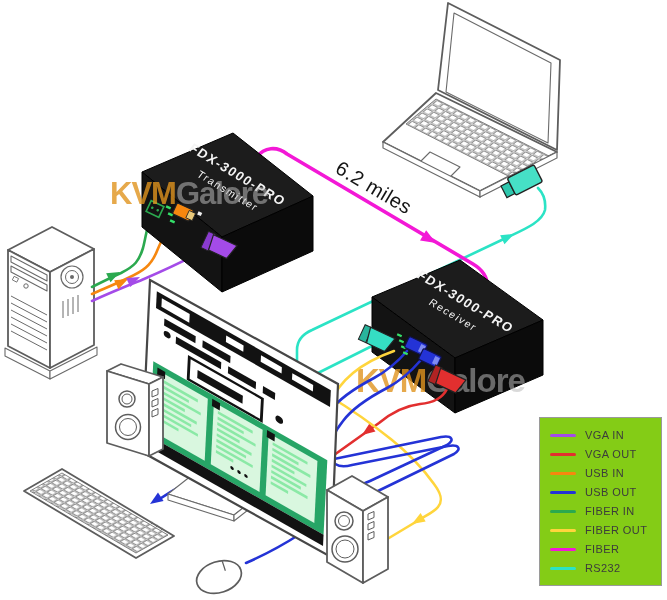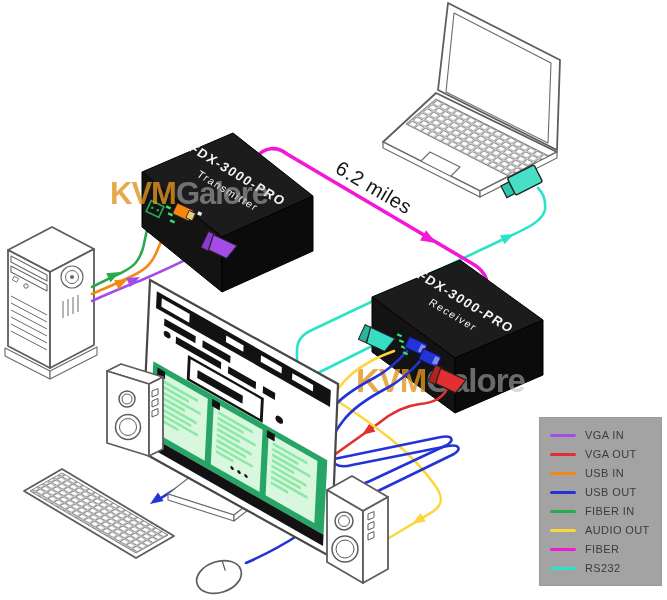--- a/index.html
+++ b/index.html
@@ -1,20 +1,20 @@
 <!DOCTYPE html>
 <html><head>
 <meta charset="utf-8">
 <style>
   html,body{margin:0;padding:0;background:#fff;}
   .stage{position:relative;width:667px;height:600px;background:#fff;overflow:hidden;
          font-family:"Liberation Sans",sans-serif;}
   .stage svg{position:absolute;left:0;top:0;}
   .legend{position:absolute;left:539px;top:417px;width:123px;height:169px;
-          border:1.5px solid #9a9a9a;background:#a3a3a3;box-sizing:border-box;
+          border:1.5px solid #9a9a9a;background:#84cc16;box-sizing:border-box;
           display:flex;flex-direction:column;justify-content:space-evenly;padding:4px 0 4px 10px;}
   .lrow{display:flex;align-items:center;gap:9px;}
   .sw{display:inline-block;width:26px;height:3px;border-radius:2px;flex:0 0 auto;}
   .lb{font-size:11px;color:#3c3c3c;letter-spacing:.4px;}
   .cable{fill:none;stroke-linecap:round;stroke-linejoin:round;}
   .dev{fill:#ffffff;stroke:#5d5d5d;stroke-width:1.8;stroke-linejoin:round;}
   .devthin{fill:#ffffff;stroke:#6a6a6a;stroke-width:1.1;stroke-linejoin:round;}
   .boxtext{fill:#f5f5f5;letter-spacing:1.5px;}
   text{font-family:"Liberation Sans",sans-serif;}
 </style>
@@ -298,21 +298,21 @@
           <span class="sw" style="background: rgb(246, 135, 15);"></span>
           <span class="lb">USB IN</span>
         </div><div class="lrow">
           <span class="sw" style="background: rgb(36, 51, 214);"></span>
           <span class="lb">USB OUT</span>
         </div><div class="lrow">
           <span class="sw" style="background: rgb(43, 169, 79);"></span>
           <span class="lb">FIBER IN</span>
         </div><div class="lrow">
           <span class="sw" style="background: rgb(255, 213, 60);"></span>
-          <span class="lb">AUDIO OUT</span>
+          <span class="lb">FIBER OUT</span>
         </div><div class="lrow">
           <span class="sw" style="background: rgb(243, 24, 214);"></span>
           <span class="lb">FIBER</span>
         </div><div class="lrow">
           <span class="sw" style="background: rgb(43, 227, 197);"></span>
           <span class="lb">RS232</span>
         </div></div>
 </div>
 </div>
 

